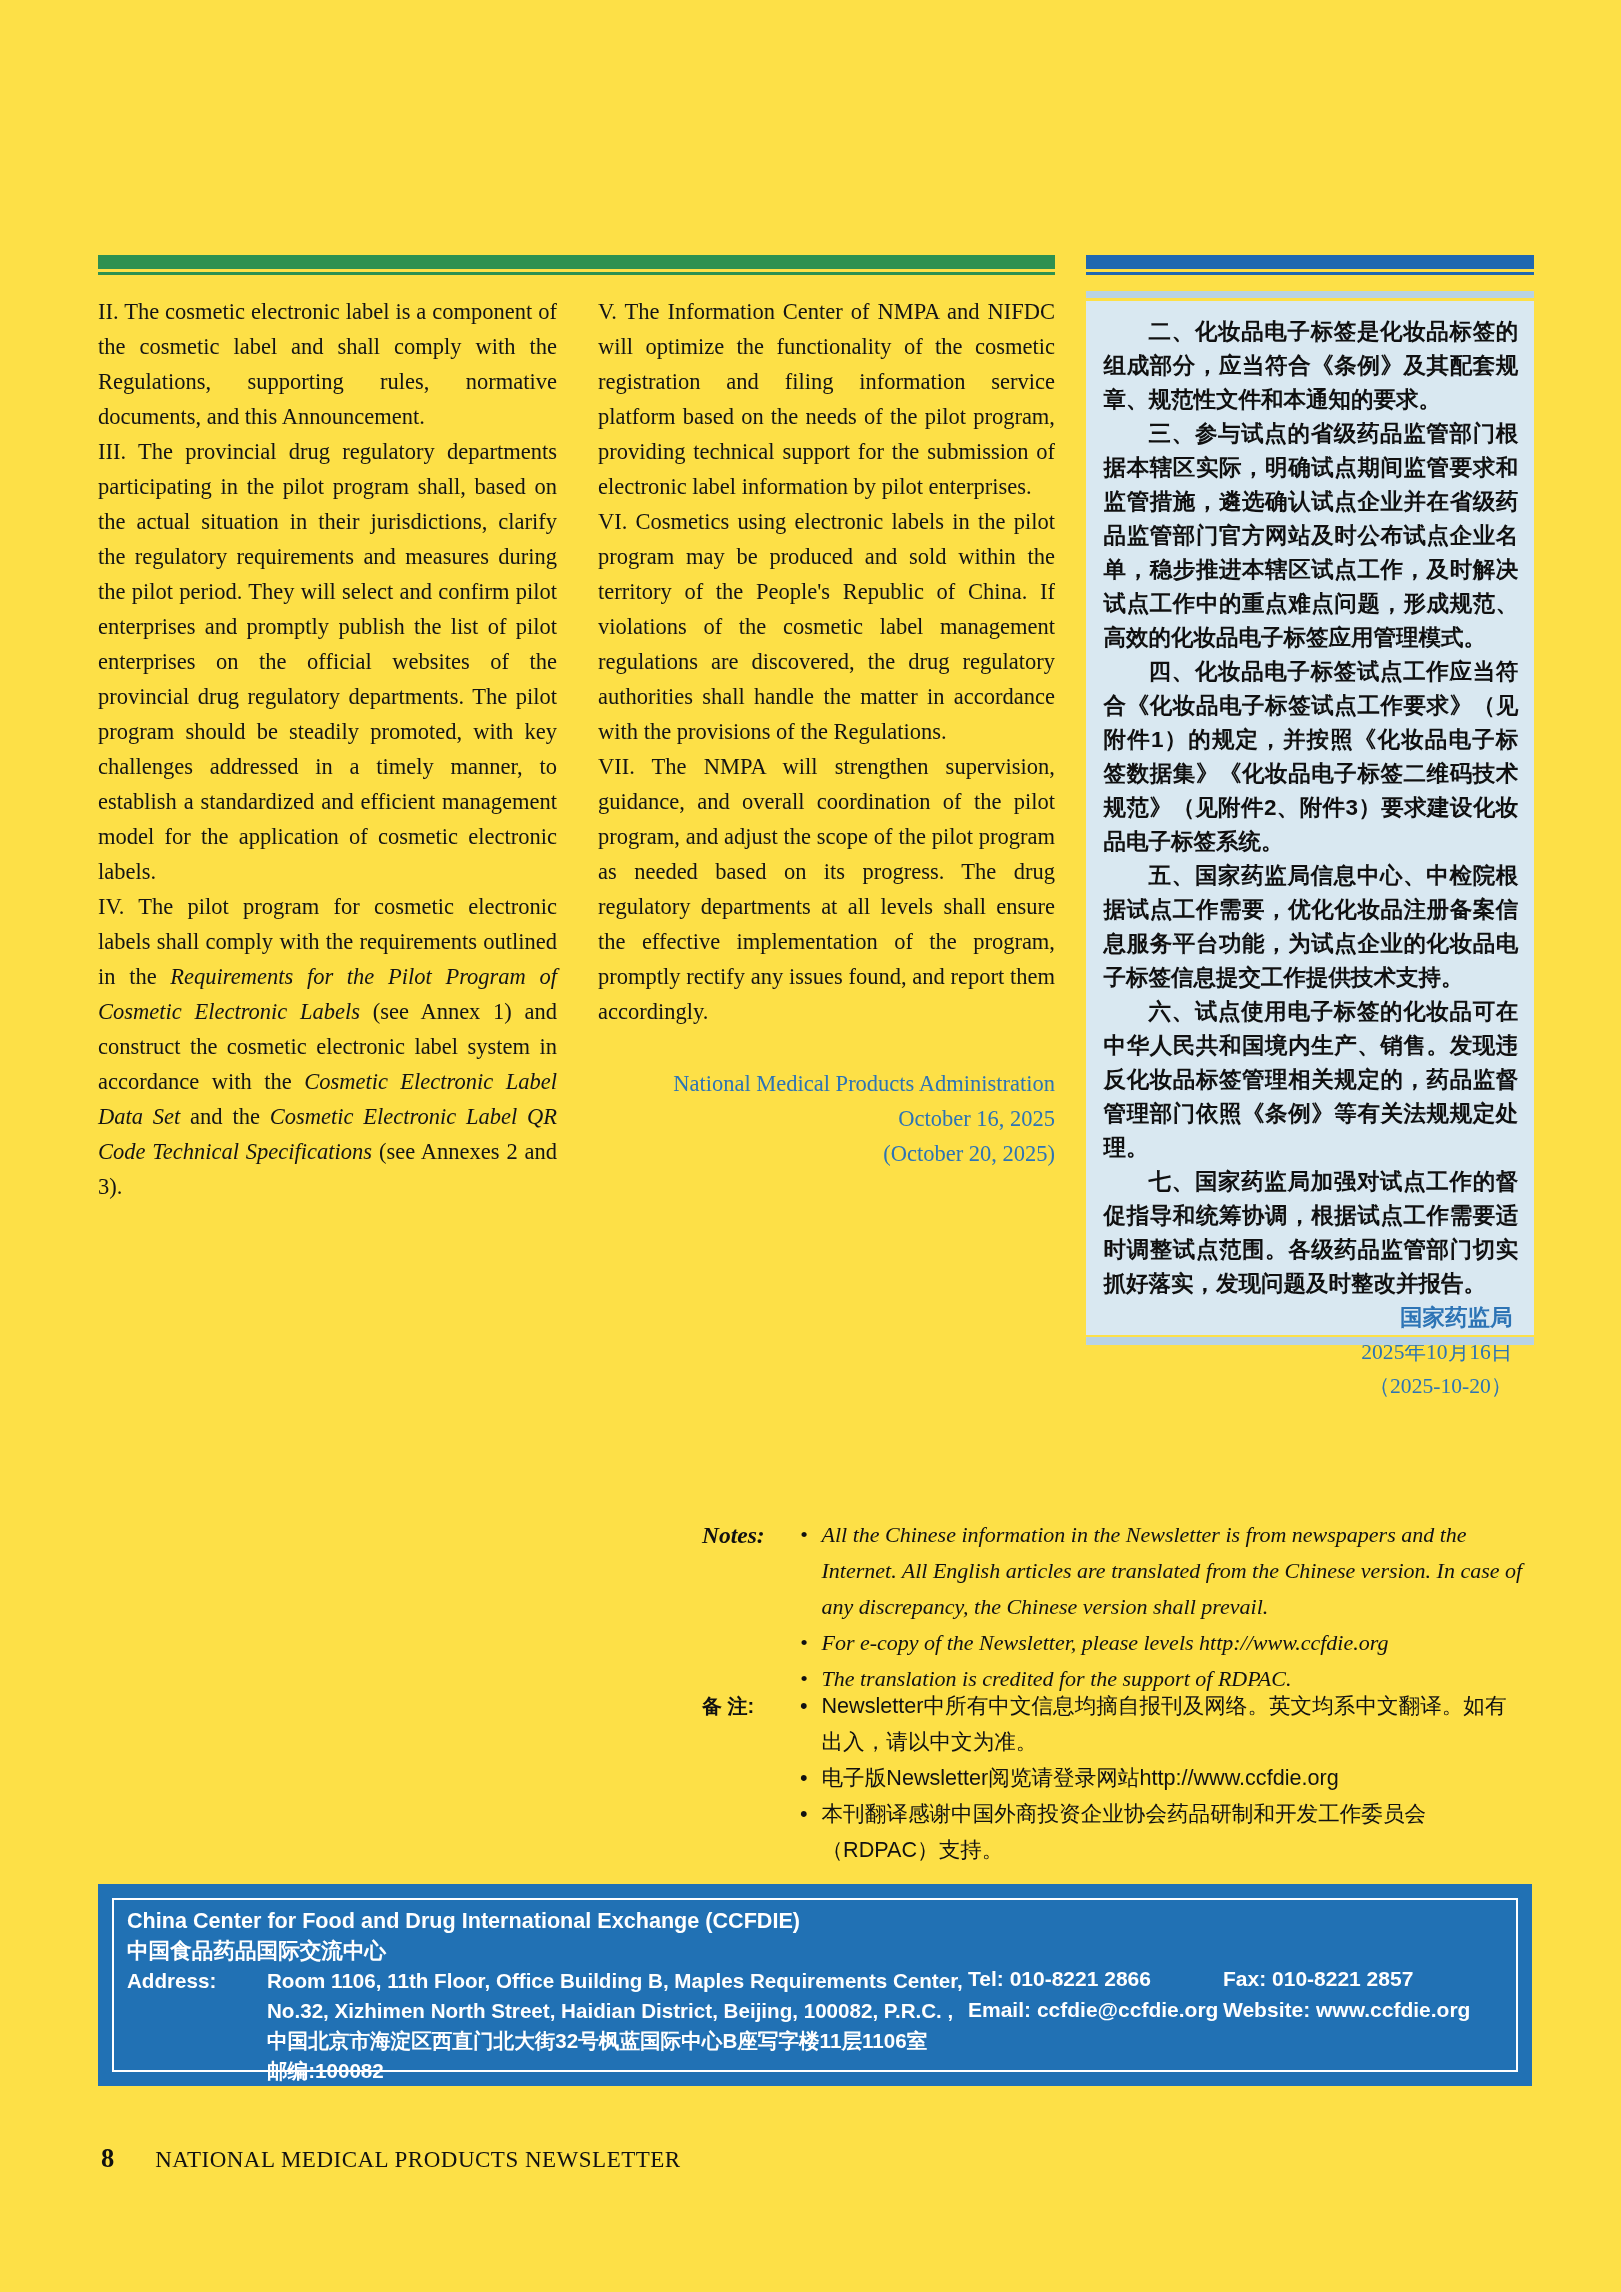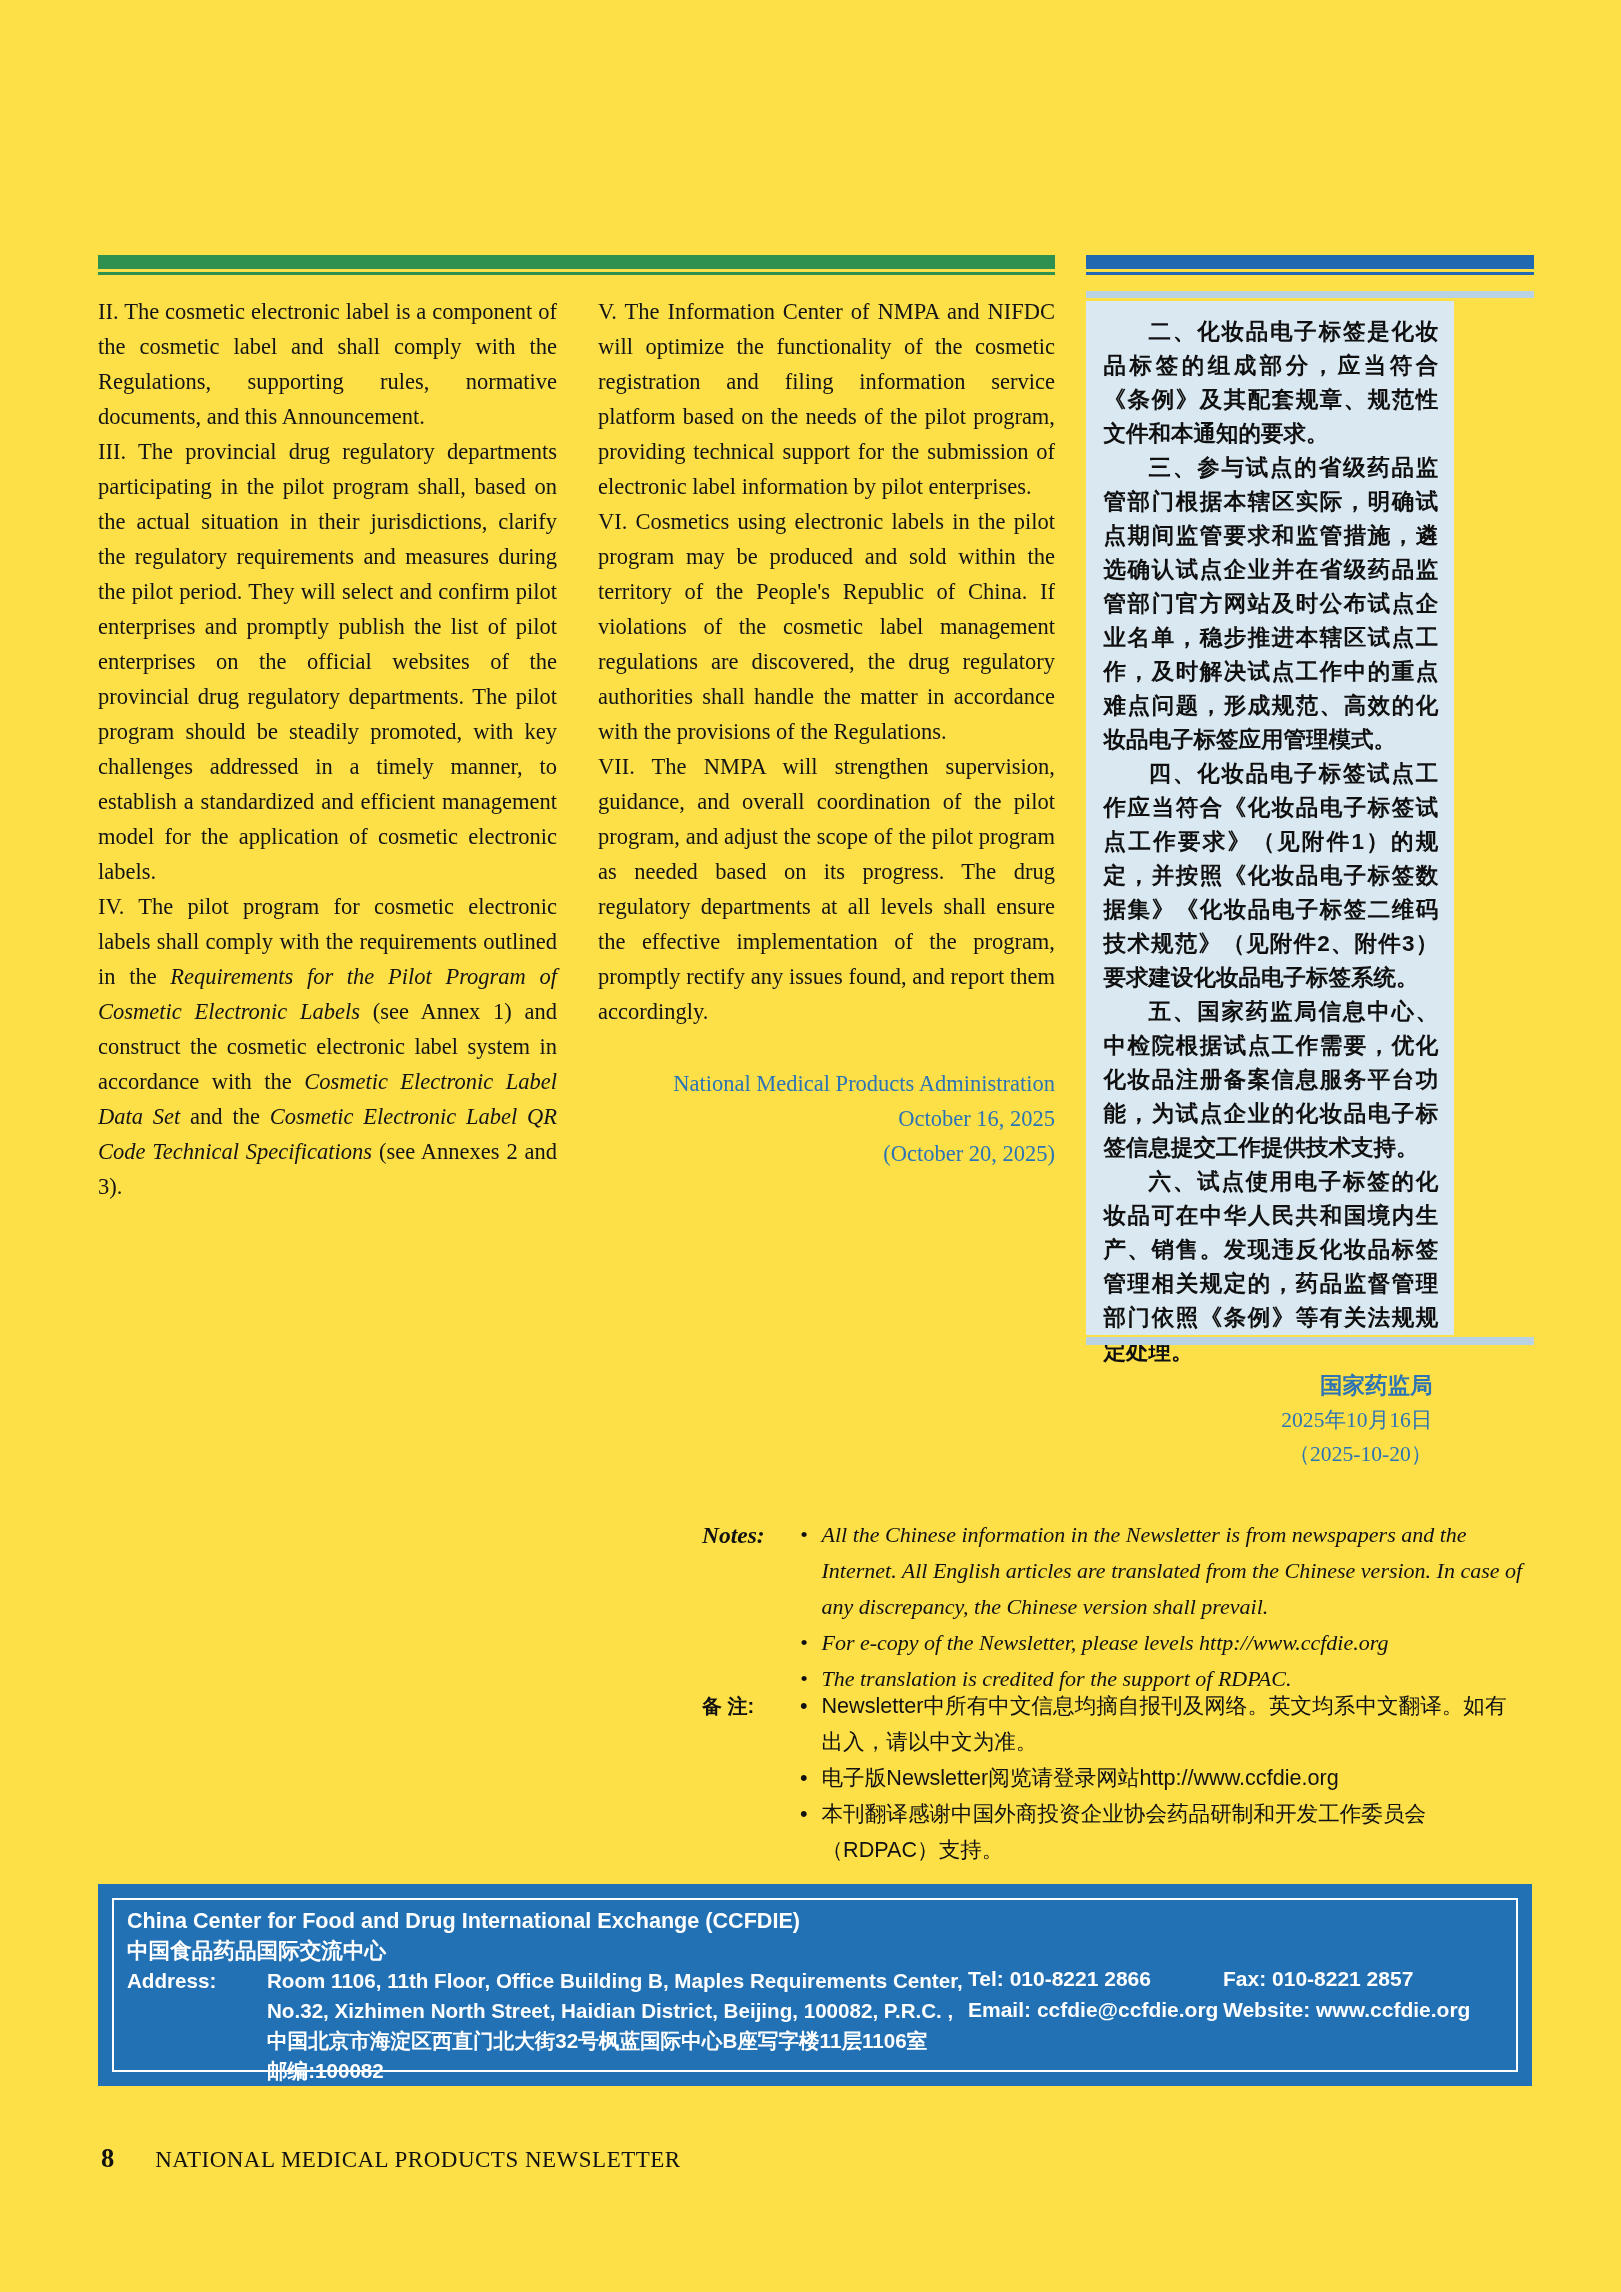--- a/index.html
+++ b/index.html
@@ -26,21 +26,21 @@
   .col p { margin:0; }
   .italic { font-style:italic; }
   .en-signature { margin-top:37px; text-align:right; color:#2d74b5; }
   .en-signature div { line-height:35px; }
 
   
   .cn-strip { position:absolute; left:1086px; width:448px; background:#b9d3e4; }
   .cn-strip-top { top:291px; height:6.9px; }
   .cn-strip-bottom { top:1337px; height:7.8px; }
   .cn-box {
-    position:absolute; left:1086px; top:301px; width:368px; height:1034px;
+    position:absolute; left:1086px; top:301px; width:448px; height:1034px;
     background:#d9e8f1; box-sizing:border-box; padding:13.7px 15.7px 0 17.6px;
   }
   .cn-box p {
     margin:0; text-align:justify; text-indent:2em;
     font-family:"Liberation Sans", sans-serif; font-weight:bold;
     font-size:22.5px; line-height:34px; color:#101010;
   }
   .cn-signature { text-align:right; color:#2d74b5; padding-right:5.9px; }
   .cn-signature .cn-org { font-family:"Liberation Sans", sans-serif; font-weight:bold; font-size:22.5px; line-height:34px; }
   .cn-signature .cn-date { font-family:"Liberation Serif", serif; font-size:21.6px; line-height:34px; }
@@ -103,20 +103,21 @@
     </div>
   </div>
 
   <div class="cn-strip cn-strip-top"></div>
   <div class="cn-box">
     <p>二、化妆品电子标签是化妆品标签的组成部分，应当符合《条例》及其配套规章、规范性文件和本通知的要求。</p>
     <p>三、参与试点的省级药品监管部门根据本辖区实际，明确试点期间监管要求和监管措施，遴选确认试点企业并在省级药品监管部门官方网站及时公布试点企业名单，稳步推进本辖区试点工作，及时解决试点工作中的重点难点问题，形成规范、高效的化妆品电子标签应用管理模式。</p>
     <p>四、化妆品电子标签试点工作应当符合《化妆品电子标签试点工作要求》（见附件1）的规定，并按照《化妆品电子标签数据集》《化妆品电子标签二维码技术规范》（见附件2、附件3）要求建设化妆品电子标签系统。</p>
     <p>五、国家药监局信息中心、中检院根据试点工作需要，优化化妆品注册备案信息服务平台功能，为试点企业的化妆品电子标签信息提交工作提供技术支持。</p>
     <p>六、试点使用电子标签的化妆品可在中华人民共和国境内生产、销售。发现违反化妆品标签管理相关规定的，药品监督管理部门依照《条例》等有关法规规定处理。</p>
+    <p>七、国家药监局加强对试点工作的督促指导和统筹协调，根据试点工作需要适时调整试点范围。各级药品监管部门切实抓好落实，发现问题及时整改并报告。</p>
     <div class="cn-signature">
       <div class="cn-org">国家药监局</div>
       <div class="cn-date">2025年10月16日</div>
       <div class="cn-date">（2025-10-20）</div>
     </div>
   </div>
   <div class="cn-strip cn-strip-bottom"></div>
 
   <div class="notes-block notes-en">
     <div class="notes-label">Notes:</div>

